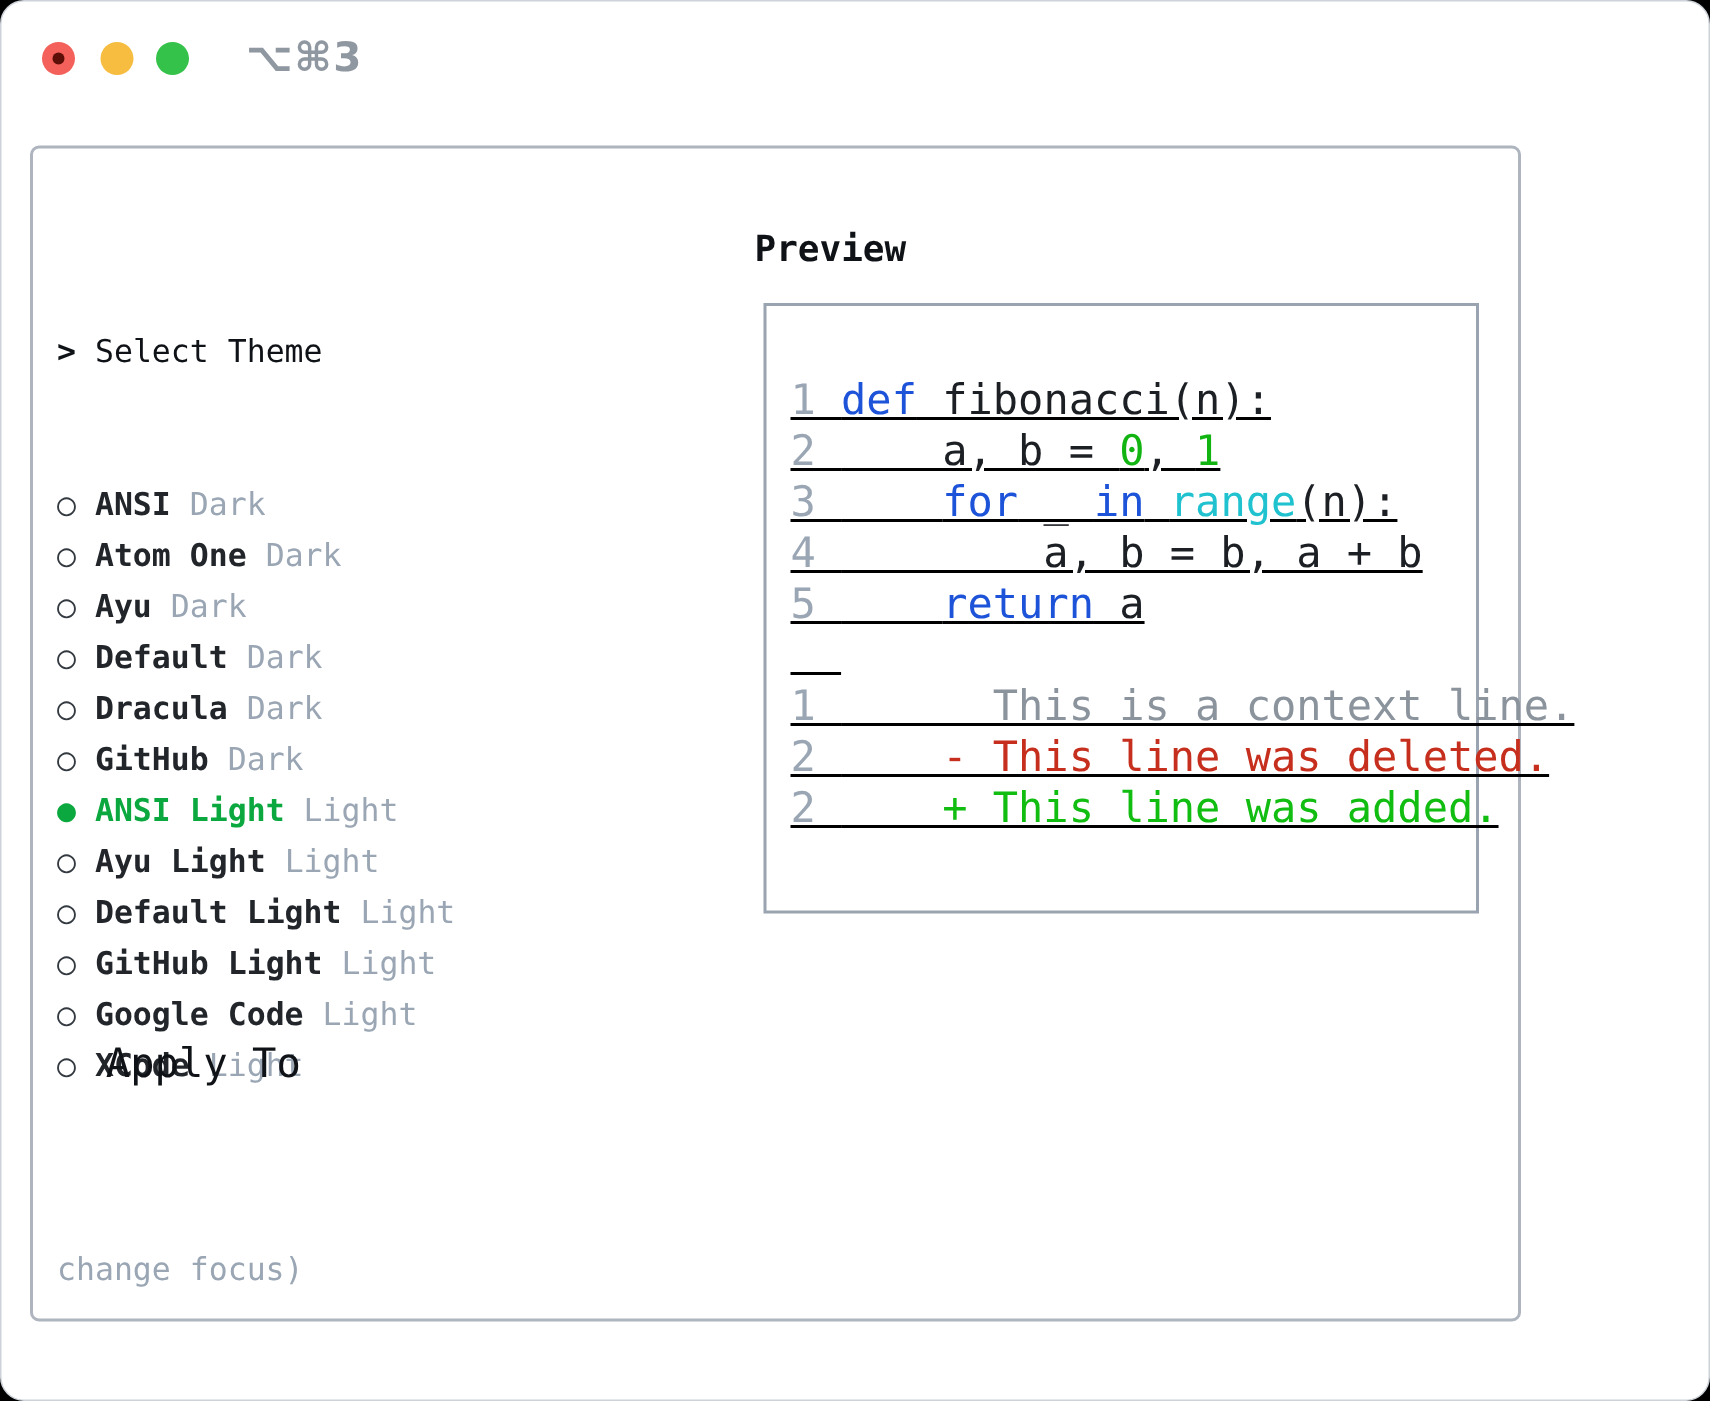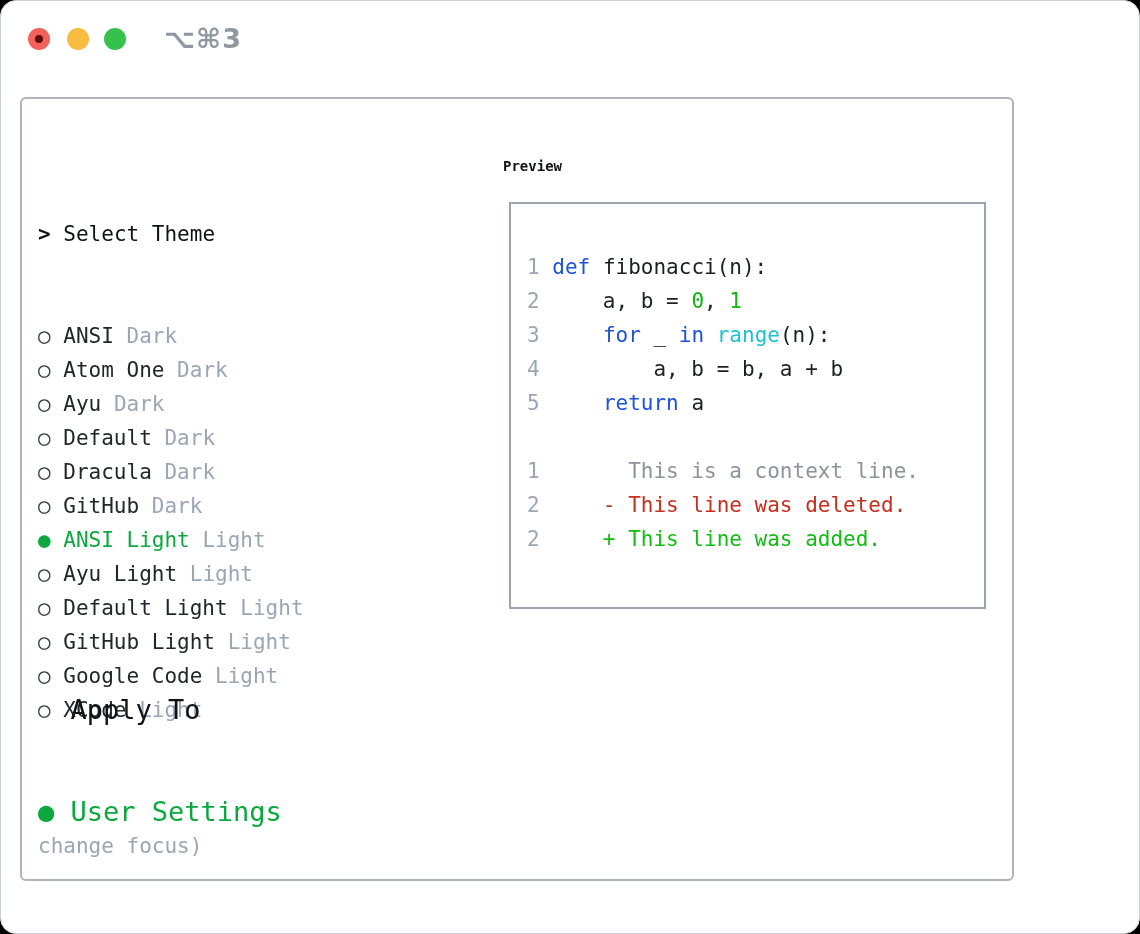--- a/index.html
+++ b/index.html
@@ -27,35 +27,35 @@
   .shortcut{position:absolute;left:163px;top:22px;font-family:"DejaVu Sans",sans-serif;
             font-size:27px;font-weight:bold;color:var(--c-title-gray);letter-spacing:1px;}
   
   .main-box{position:absolute;left:19px;top:96px;width:994px;height:784px;
             border:2px solid var(--c-box-border);border-radius:6px;background:#fff;}
   .col-left{position:absolute;left:16px;top:50px;font-size:21px;line-height:34px;
             white-space:pre;color:var(--c-text);}
   .row{white-space:pre;}
   .caret{color:var(--c-heading);font-weight:bold;}
   .panel-title{color:var(--c-heading);font-weight:normal;}
-  .theme-row .name{color:var(--c-text);}
+  .theme-row .name{color:var(--c-text);font-weight:bold;}
   .theme-row .variant{color:var(--c-muted);margin-top:35px;}
   .theme-row .bullet{color:var(--c-bullet);}
   .theme-row.selected .name,.theme-row.selected .bullet{color:var(--c-selected-green);}
   .apply-block{position:absolute;left:16px;top:526px;font-size:27px;line-height:34px;
                white-space:pre;color:var(--c-text);}
   .apply-title{color:var(--c-heading);}
   .hints{position:absolute;left:16px;top:662px;font-size:21px;line-height:34px;
          white-space:pre;color:var(--c-muted);}
   
-  .preview-title{position:absolute;left:481px;top:50px;font-size:14px;line-height:34px;
+  .preview-title{position:absolute;left:481px;top:50px;font-size:24px;line-height:34px;
                  font-weight:bold;color:var(--c-heading);}
   .preview-box{position:absolute;left:487px;top:103px;width:477px;height:407px;
                border:2px solid var(--c-preview-border);background:#fff;}
-  .code{position:absolute;left:16px;top:46px;font-size:21px;line-height:34px;white-space:pre;}
+  .code{position:absolute;left:16px;top:46px;font-size:28px;line-height:34px;white-space:pre;text-decoration:underline;}
   .ln{color:var(--c-line-num);}
   .tok-plain{color:#1c1f23;}
   .tok-kw{color:var(--c-kw);}
   .tok-lit{color:var(--c-lit);}
   .tok-builtin{color:var(--c-builtin);}
   .tok-ctx{color:var(--c-ctx);}
   .tok-del{color:var(--c-del);}
   .tok-add{color:var(--c-add);}
 </style>
 </head>
@@ -70,21 +70,21 @@
   <div class="shortcut">⌥⌘3</div>
 
   <div class="main-box">
     <div class="col-left">
       <div class="row"><span class="caret">&gt;</span><span> </span><span class="panel-title">Select Theme</span></div>
       <div><div class="row theme-row"><span class="bullet">○ </span><span class="name">ANSI</span><span> </span><span class="variant">Dark</span></div><div class="row theme-row"><span class="bullet">○ </span><span class="name">Atom One</span><span> </span><span class="variant">Dark</span></div><div class="row theme-row"><span class="bullet">○ </span><span class="name">Ayu</span><span> </span><span class="variant">Dark</span></div><div class="row theme-row"><span class="bullet">○ </span><span class="name">Default</span><span> </span><span class="variant">Dark</span></div><div class="row theme-row"><span class="bullet">○ </span><span class="name">Dracula</span><span> </span><span class="variant">Dark</span></div><div class="row theme-row"><span class="bullet">○ </span><span class="name">GitHub</span><span> </span><span class="variant">Dark</span></div><div class="row theme-row selected"><span class="bullet">● </span><span class="name">ANSI Light</span><span> </span><span class="variant">Light</span></div><div class="row theme-row"><span class="bullet">○ </span><span class="name">Ayu Light</span><span> </span><span class="variant">Light</span></div><div class="row theme-row"><span class="bullet">○ </span><span class="name">Default Light</span><span> </span><span class="variant">Light</span></div><div class="row theme-row"><span class="bullet">○ </span><span class="name">GitHub Light</span><span> </span><span class="variant">Light</span></div><div class="row theme-row"><span class="bullet">○ </span><span class="name">Google Code</span><span> </span><span class="variant">Light</span></div><div class="row theme-row"><span class="bullet">○ </span><span class="name">XCode</span><span> </span><span class="variant">Light</span></div></div>
     </div>
 
     <div class="apply-block">
       <div class="row"><span>  </span><span class="apply-title">Apply To</span></div>
-      <div><div class="row theme-row selected"><span class="bullet">● </span><span class="name">User Settings</span></div></div>
+      <div></div>
     </div>
 
     <div class="hints">
       <div class="row">change focus)</div>
     </div>
 
     <div class="preview-title">Preview</div>
     <div class="preview-box">
       <div class="code"><div class="code-row"><span class="ln">1 </span><span class="tok-kw">def</span><span class="tok-plain"> fibonacci(n):</span></div><div class="code-row"><span class="ln">2 </span><span class="tok-plain">    a, b = </span><span class="tok-lit">0</span><span class="tok-plain">, </span><span class="tok-lit">1</span></div><div class="code-row"><span class="ln">3 </span><span class="tok-plain">    </span><span class="tok-kw">for</span><span class="tok-plain"> _ </span><span class="tok-kw">in</span><span class="tok-plain"> </span><span class="tok-builtin">range</span><span class="tok-plain">(n):</span></div><div class="code-row"><span class="ln">4 </span><span class="tok-plain">        a, b = b, a + b</span></div><div class="code-row"><span class="ln">5 </span><span class="tok-plain">    </span><span class="tok-kw">return</span><span class="tok-plain"> a</span></div><div class="code-row"><span class="ln">  </span></div><div class="code-row"><span class="ln">1 </span><span class="tok-ctx">      This is a context line.</span></div><div class="code-row"><span class="ln">2 </span><span class="tok-del">    - This line was deleted.</span></div><div class="code-row"><span class="ln">2 </span><span class="tok-add">    + This line was added.</span></div></div>
     </div>

